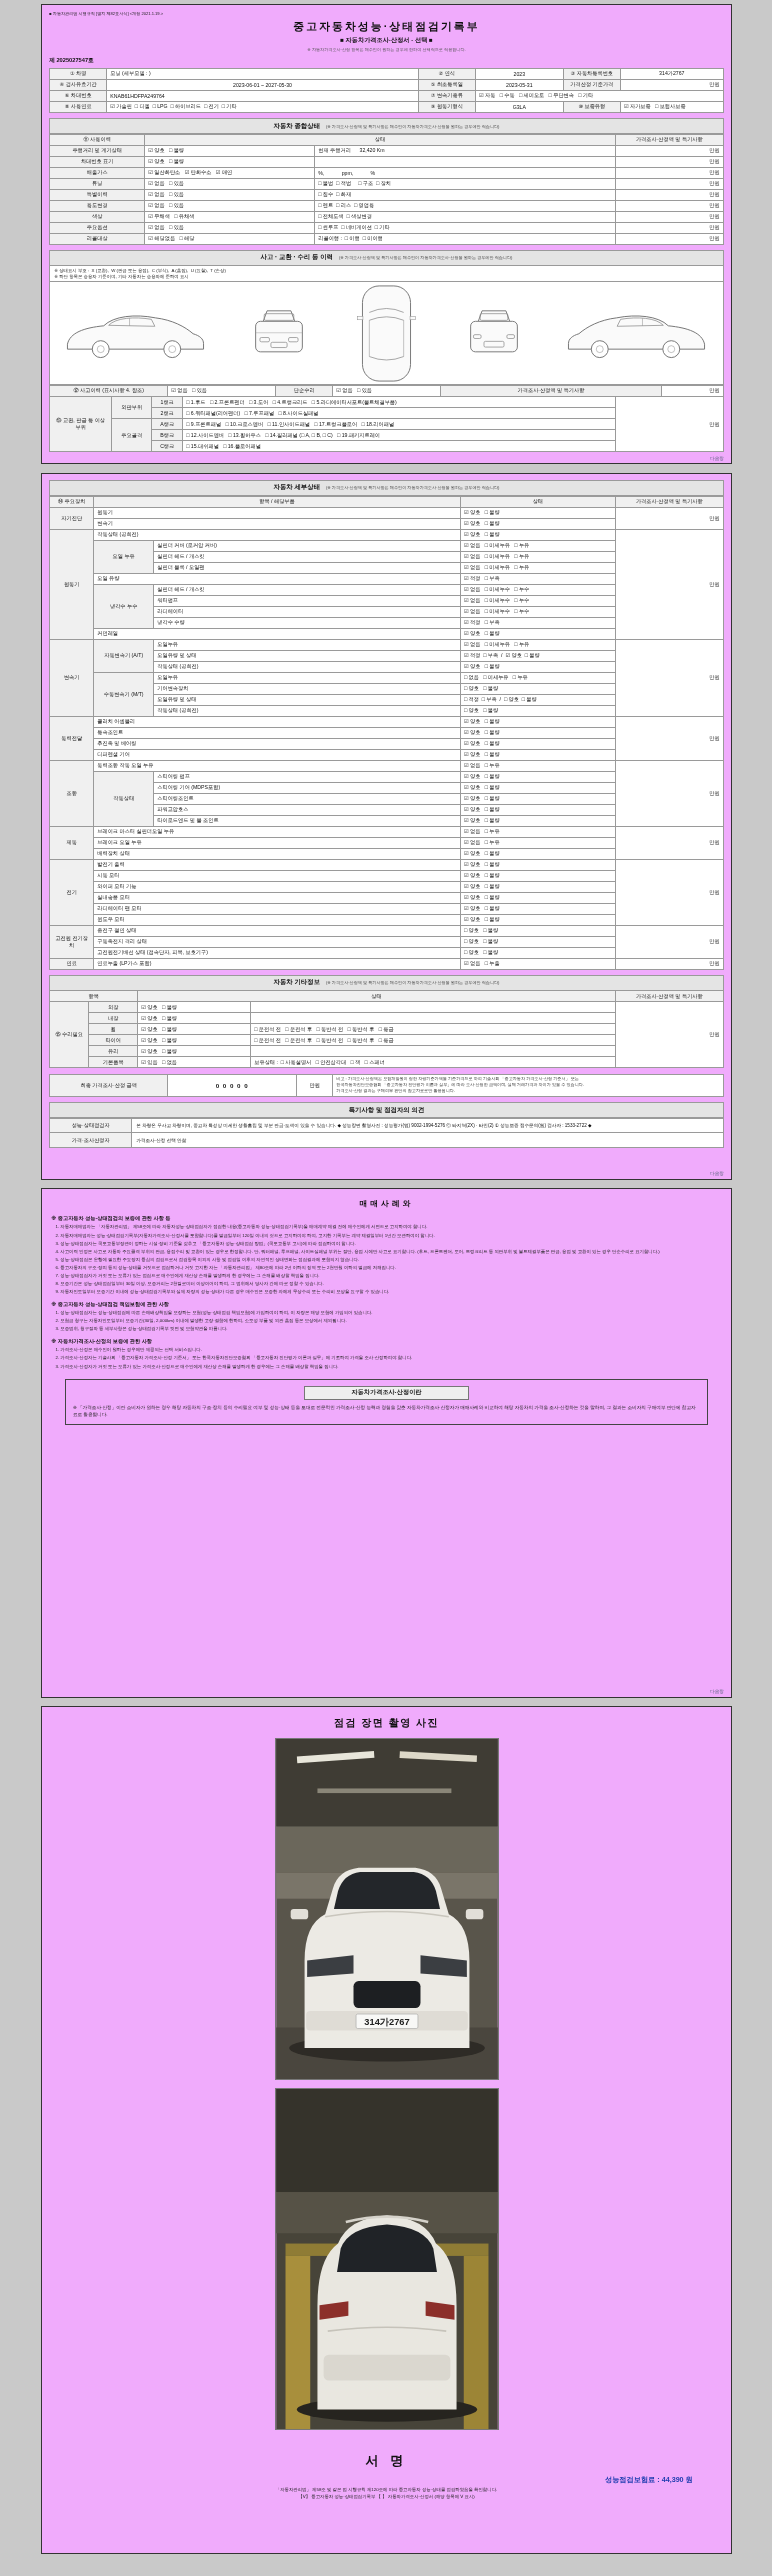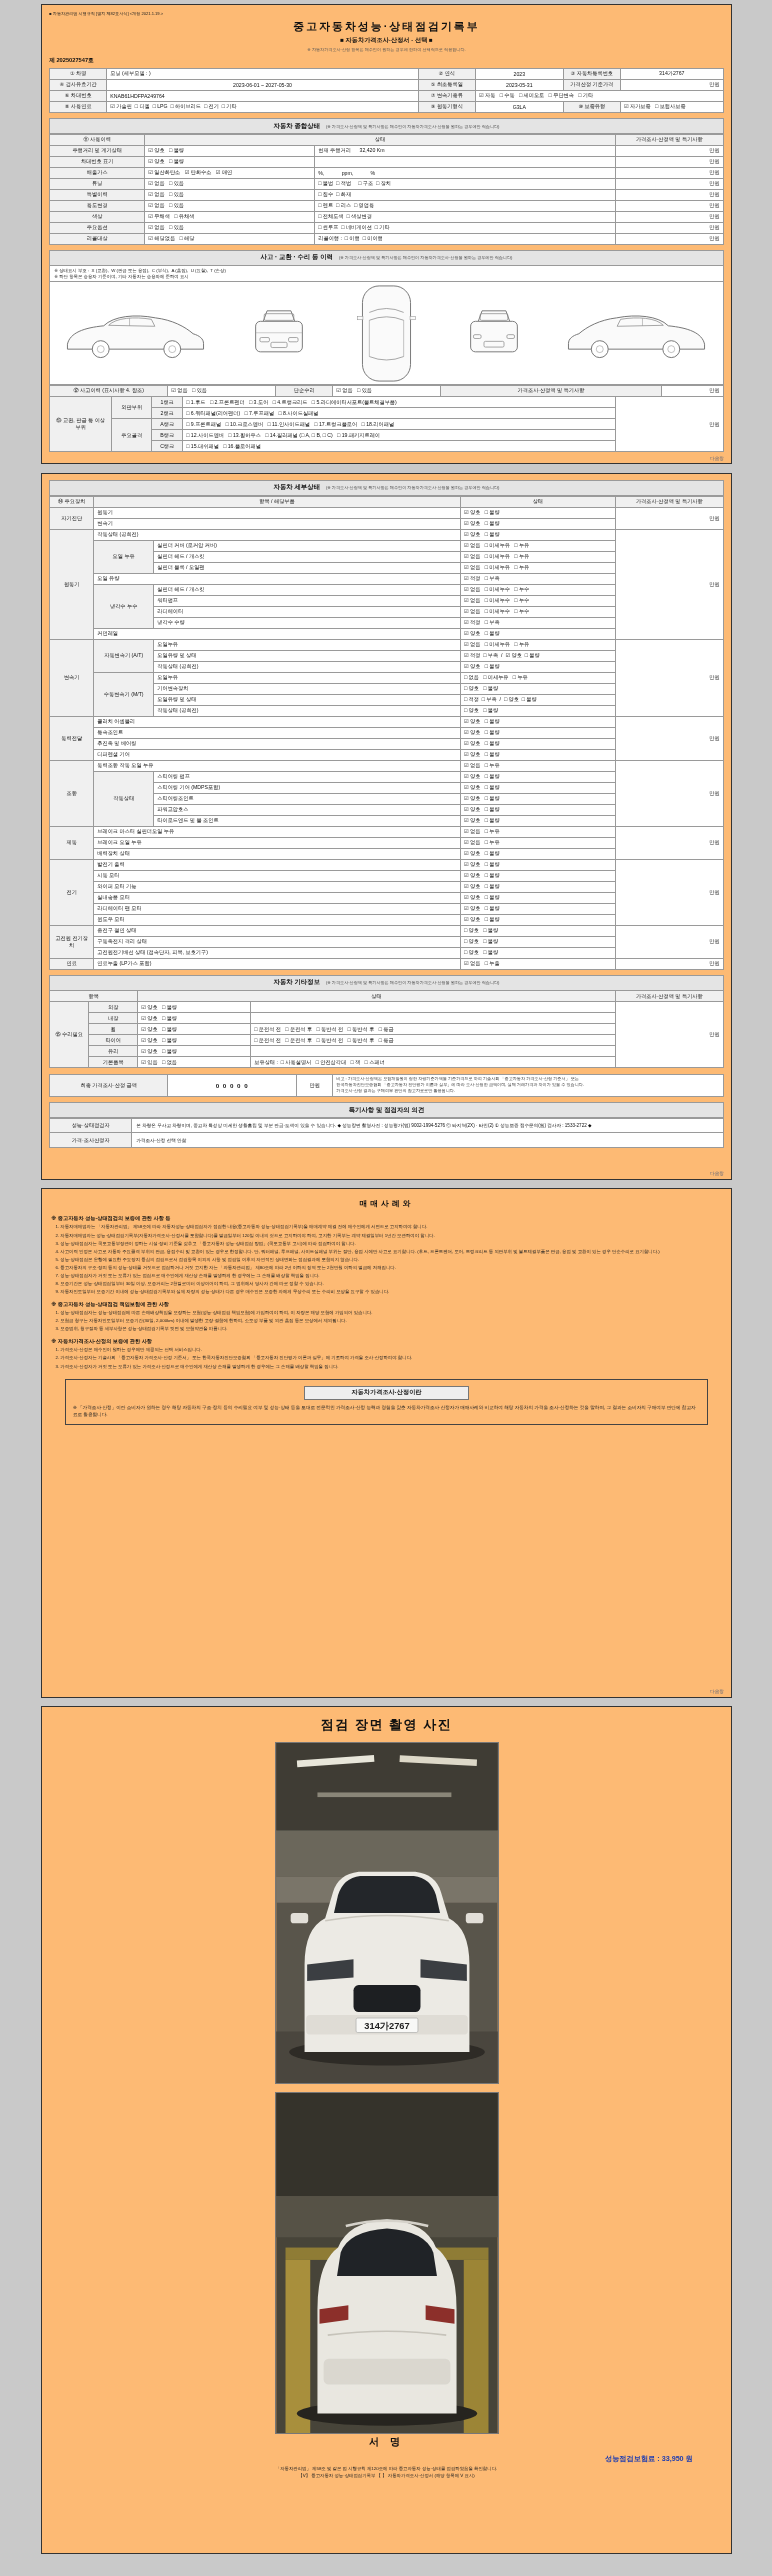--- a/index.html
+++ b/index.html
@@ -1,19 +1,19 @@
 <!DOCTYPE html>
 <html style="font-size:8.2px"><head>
 <meta charset="utf-8">
 <style>
   *{box-sizing:border-box;margin:0;padding:0}
   html,body{width:773px;height:2576px;overflow:hidden}
   body{background:#c9c9c9;font-family:"Liberation Sans","DejaVu Sans",sans-serif;color:#111}
   .page{width:691px;margin:0 auto;padding-top:4.1px}
-  .block{background:#fdba74;border:0.5px solid #333;margin-bottom:8.2px;padding:6.2px 7.2px 11.3px;position:relative}
+  .block{background:#f0abfc;border:0.5px solid #333;margin-bottom:8.2px;padding:6.2px 7.2px 11.3px;position:relative}
   table{width:100%;border-collapse:collapse;table-layout:fixed}
   th,td{border:0.5px solid #9a9a9a;font-size:5.2px;font-weight:normal;padding:1.5px 3.1px;vertical-align:middle;word-break:break-all}
   th{background:#f0f0f0;text-align:center}
   td{background:#fff}
   .st,.ex{white-space:pre-wrap}
   .pr{text-align:right;color:#333}
   .ctr{text-align:center}
   .band{background:#e4e4e4;border:0.5px solid #9a9a9a;text-align:center;font-weight:bold;font-size:6.4px;padding:2.6px 0;margin-top:5.2px}
   .band .note{font-weight:normal;font-size:4.1px;color:#444;margin-left:4.1px}
   .band+table,.band+.legend{margin-top:-0.5px}
@@ -29,24 +29,24 @@
   .nextpage{position:absolute;right:7.2px;bottom:2.6px;font-size:4.6px;color:#55607a}
   .final-val{font-weight:bold;font-size:6.2px;text-align:center;letter-spacing:1px}
   .small-note{font-size:4.1px;color:#333;white-space:pre-wrap;line-height:1.5}
   .notice-title{text-align:center;font-size:7.7px;font-weight:bold;letter-spacing:3.1px;margin:4.1px 0 6.2px}
   .nsec{margin:5.2px 2.1px}
   .nhead{font-size:5.2px;font-weight:bold;margin-bottom:2.1px}
   .nitem{font-size:4.4px;line-height:1.5;color:#222;margin:1.5px 0 1.5px 4.1px;white-space:pre-wrap}
   .define-box{border:0.8px solid #444;margin:9.3px 15.5px 3.1px;padding:5.2px 7.2px}
   .define-title{text-align:center;font-size:6.2px;font-weight:bold;border:0.5px solid #777;background:#efefef;width:165px;margin:0 auto 4.1px;padding:1.5px 0}
   .define-text{font-size:4.6px;line-height:1.6;color:#222}
-  .photos-title{text-align:center;font-size:13px;font-weight:bold;letter-spacing:1.5px;margin:3.1px 0 7.2px}
+  .photos-title{text-align:center;font-size:10px;font-weight:bold;letter-spacing:1.5px;margin:3.1px 0 7.2px}
   .photos-wrap{display:flex;flex-direction:column;align-items:center;gap:8.2px}
   .photo-frame{border:0.5px solid #777;line-height:0}
-  .sign-title{text-align:center;font-size:10px;font-weight:bold;letter-spacing:4.1px;margin-top:1px}
+  .sign-title{text-align:center;font-size:13px;font-weight:bold;letter-spacing:4.1px;margin-top:22px}
   .insurance{color:#1f3db0;font-weight:bold;font-size:7.2px;text-align:right;margin:5.2px 31px 2.1px 0}
   .sign-line{font-size:4.4px;text-align:center;color:#222;margin-top:2.1px}
   .car-sketch{flex:0 0 auto}
   col.c-lab{width:62px} col.c-part{width:40px} col.c-rank{width:31px} col.c-price{width:108px}
   col.c-olab{width:95px} col.c-ostate{width:170px}
   col.c-g{width:44px} col.c-sub{width:60px} col.c-state{width:155px}
   col.c-eg{width:39px} col.c-el{width:49px} col.c-es{width:113px}
   col.c-bl{width:57px}
 </style>
 </head>
@@ -860,19 +860,19 @@
           <path d="M135 258 Q215 238 295 258" stroke="#d5d2ca" stroke-width="5" fill="none"></path>
           <path d="M84 420 L140 412 L140 440 L84 448 Z" fill="#8c2f2a"></path>
           <path d="M346 420 L290 412 L290 440 L346 448 Z" fill="#8c2f2a"></path>
           <path d="M100 470 Q215 455 330 470" stroke="#c6c3ba" stroke-width="3" fill="none"></path>
           <rect x="92" y="516" width="246" height="50" rx="10" fill="#dad7cf"></rect>
         </svg>
       </div>
     </div>
 
     <div class="sign-title">서  명</div>
-    <div class="insurance">성능점검보험료 : 33,950 원</div>
+    <div class="insurance">성능점검보험료 : 44,390 원</div>
     <div class="sign-line">「자동차관리법」 제58조 및 같은 법 시행규칙 제120조에 따라 중고자동차 성능·상태를 점검하였음을 확인합니다.</div>
     <div class="sign-line">【Ⅴ】 중고자동차 성능·상태점검기록부    【 】 자동차가격조사·산정서 (해당 항목에 Ⅴ 표시)</div>
   </div>
 
 </div>
 
 
 </body></html>

